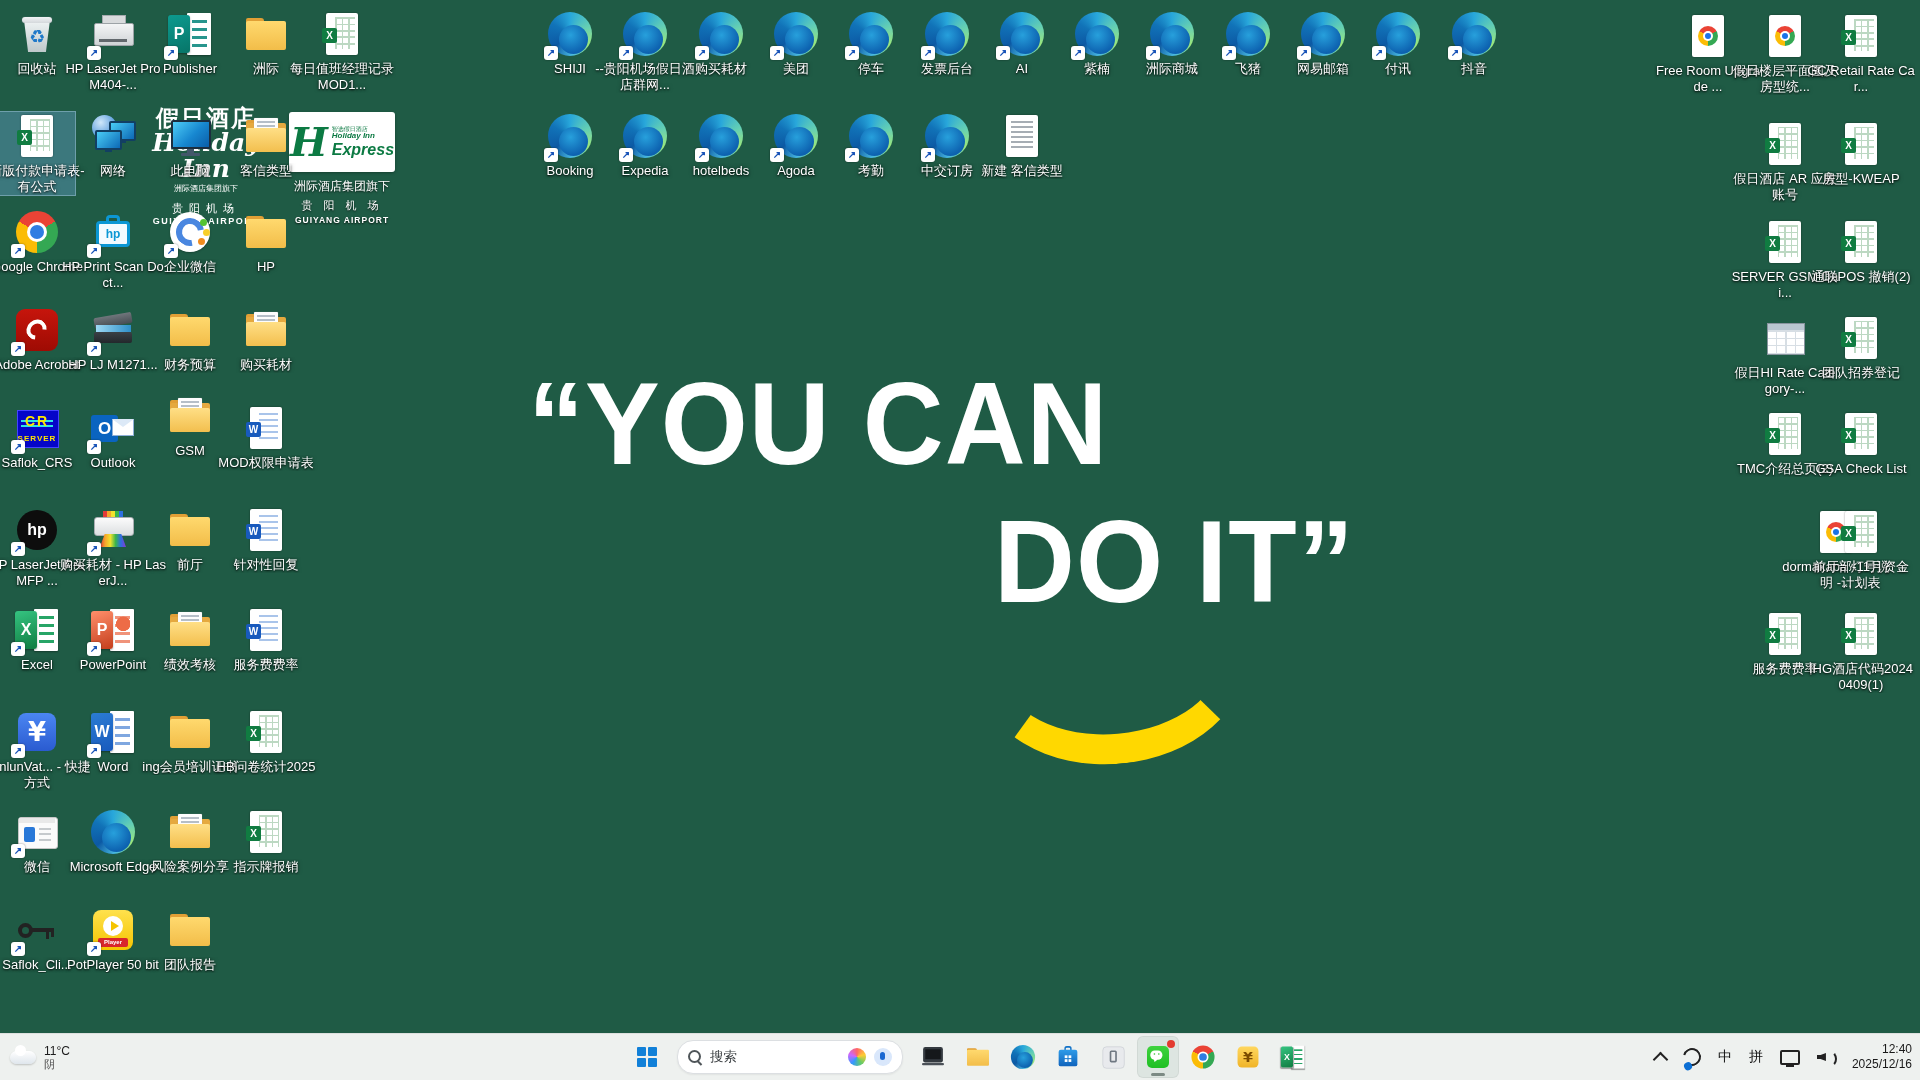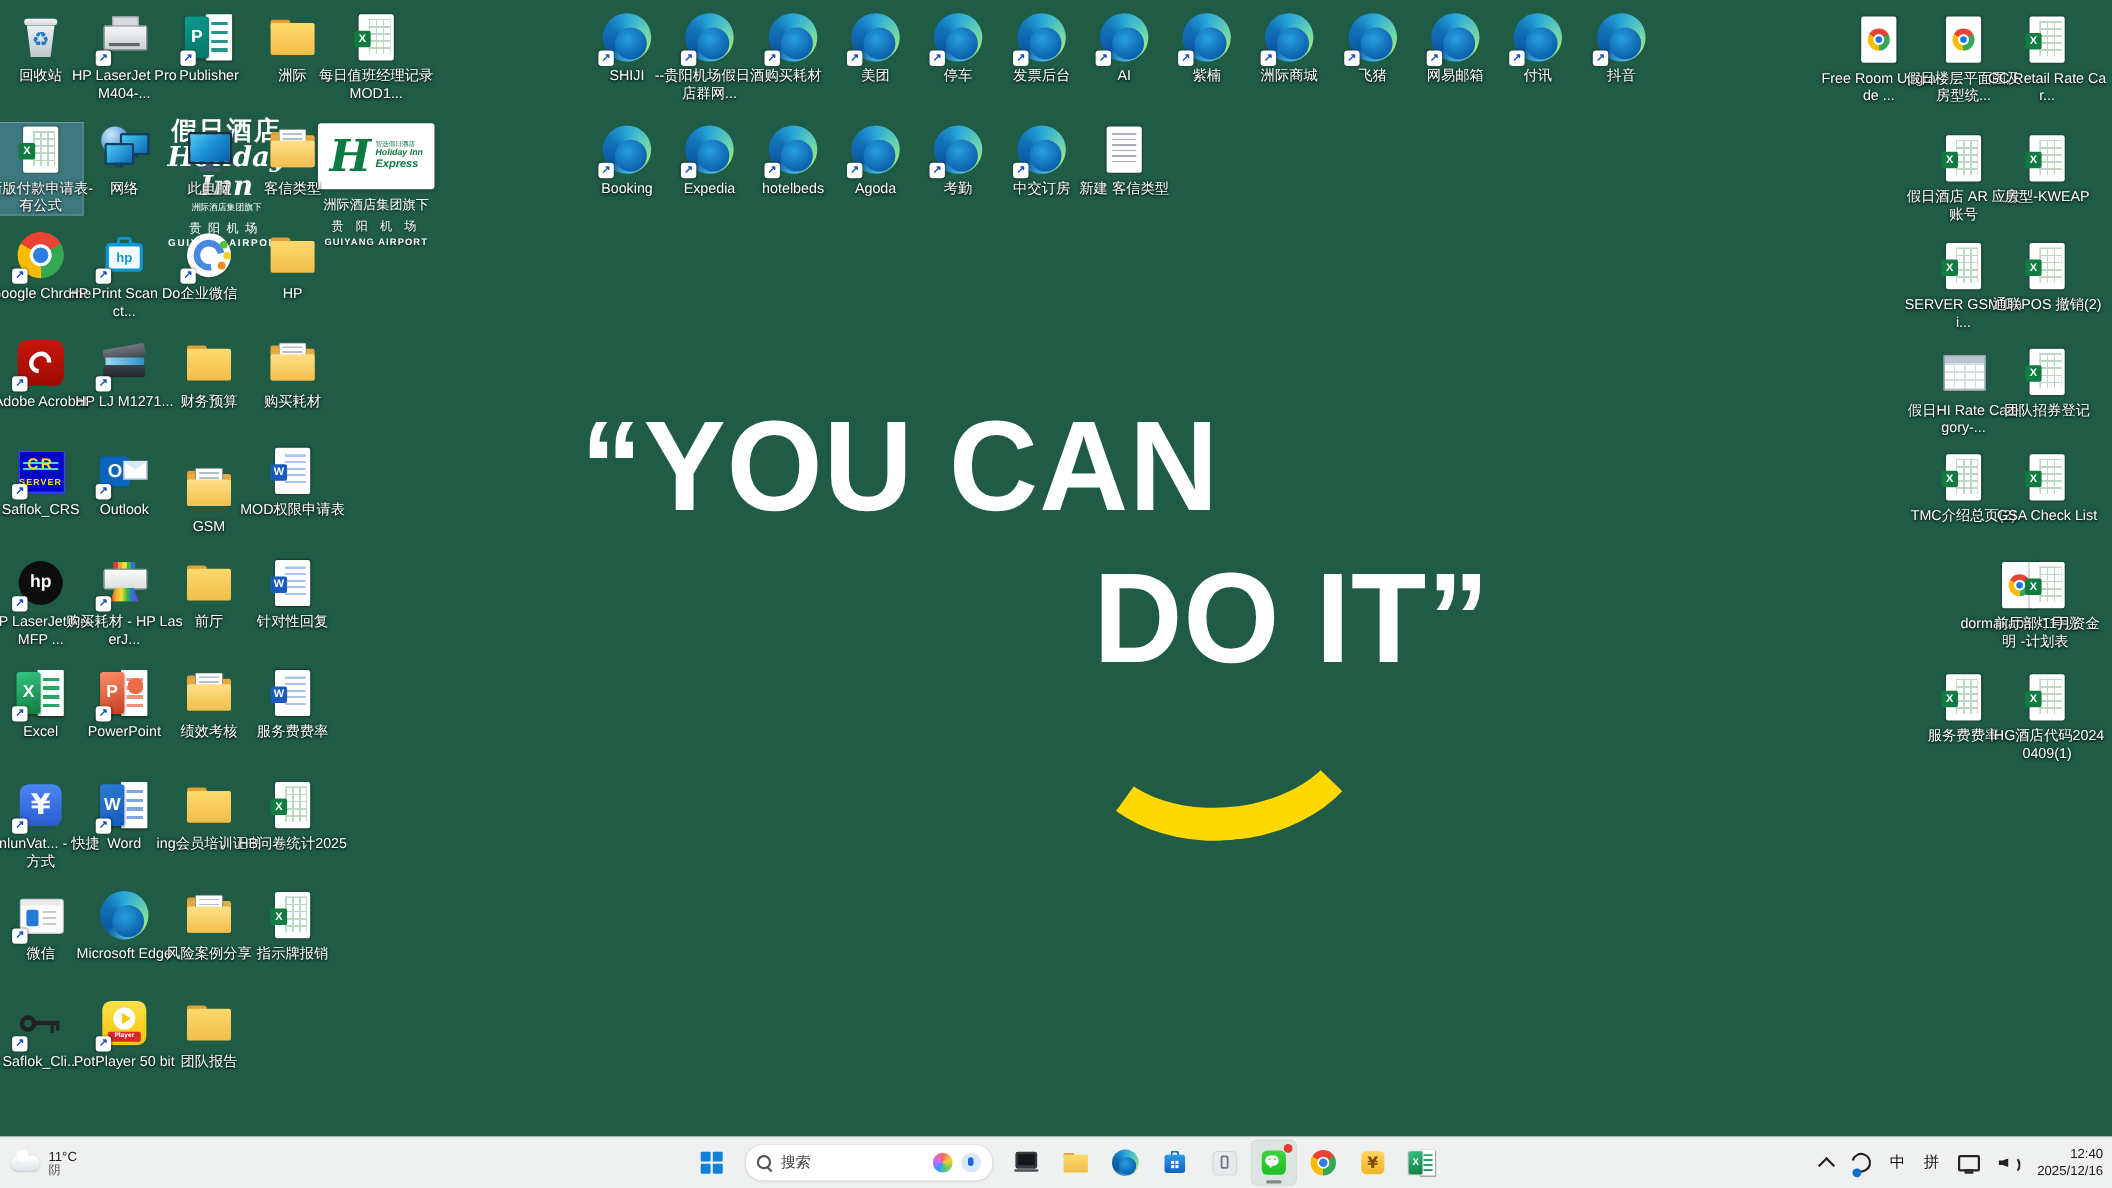--- a/index.html
+++ b/index.html
@@ -18,21 +18,21 @@
   #hilogo .c3{font-size:8px;margin-top:2px;}
   #hilogo .c4{font-size:11px;letter-spacing:6px;margin-top:10px;}
   #hilogo .c5{font-size:9px;font-weight:700;letter-spacing:1.5px;margin-top:2px;}
   #hiex{left:283px;top:112px;width:118px;text-align:center;}
   #hiex .box{width:106px;height:60px;background:#fff;border-radius:3px;margin:0 auto;display:flex;align-items:center;
     justify-content:center;gap:4px;box-shadow:0 1px 3px rgba(0,0,0,.3);}
   #hiex .H{font-family:"DejaVu Serif","Liberation Serif",serif;font-style:italic;font-weight:700;font-size:40px;color:#0c7a43;line-height:1;}
   #hiex .tx{text-align:left;color:#0c7a43;line-height:1.1;}
   #hiex .t1{font-size:6px;}
   #hiex .t2{font-size:8px;font-weight:700;font-style:italic;}
-  #hiex .t3{font-size:10px;font-weight:700;font-style:italic;}
+  #hiex .t3{font-size:16px;font-weight:700;font-style:italic;}
   #hiex .g1{font-size:12px;margin-top:6px;text-shadow:0 1px 2px rgba(0,0,0,.8);}
   #hiex .g2{font-size:11px;letter-spacing:4px;margin-top:3px;text-shadow:0 1px 2px rgba(0,0,0,.8);}
   #hiex .g3{font-size:8.5px;font-weight:700;letter-spacing:1px;margin-top:2px;text-shadow:0 1px 2px rgba(0,0,0,.8);}
   
   .dcell{position:absolute;width:76px;z-index:2;display:flex;flex-direction:column;align-items:center;cursor:default;}
   .dcell.sel{background:rgba(130,190,255,.30);outline:1px solid rgba(175,215,255,.55);}
   .lbl{margin-top:3px;width:108px;text-align:center;font-size:13px;line-height:16px;color:#fff;
     text-shadow:0 1px 2px rgba(0,0,0,.9),0 0 4px rgba(0,0,0,.55);
     display:-webkit-box;-webkit-box-orient:vertical;-webkit-line-clamp:2;overflow:hidden;word-break:break-all;}
   .ic{position:relative;width:48px;height:48px;flex:none;}
@@ -364,21 +364,21 @@
     </div>
     <div class="dcell" style="left: 75px; top: 404px;">
       <div class="ic">
         <b class="olq">O</b>
         <i class="ole"></i>
         <i class="olf"></i>
         <span class="sc">↗</span>
       </div>
   <div class="lbl">Outlook</div>
     </div>
-    <div class="dcell" style="left: 152px; top: 420px;">
+    <div class="dcell" style="left: 152px; top: 392px;">
       <div class="ic">
         <i class="ftab"></i>
         <i class="fback"></i>
         <i class="fpage"></i>
         <i class="ffront"></i>
       </div>
   <div class="lbl">GSM</div>
     </div>
     <div class="dcell" style="left: 228px; top: 404px;">
       <div class="ic">

